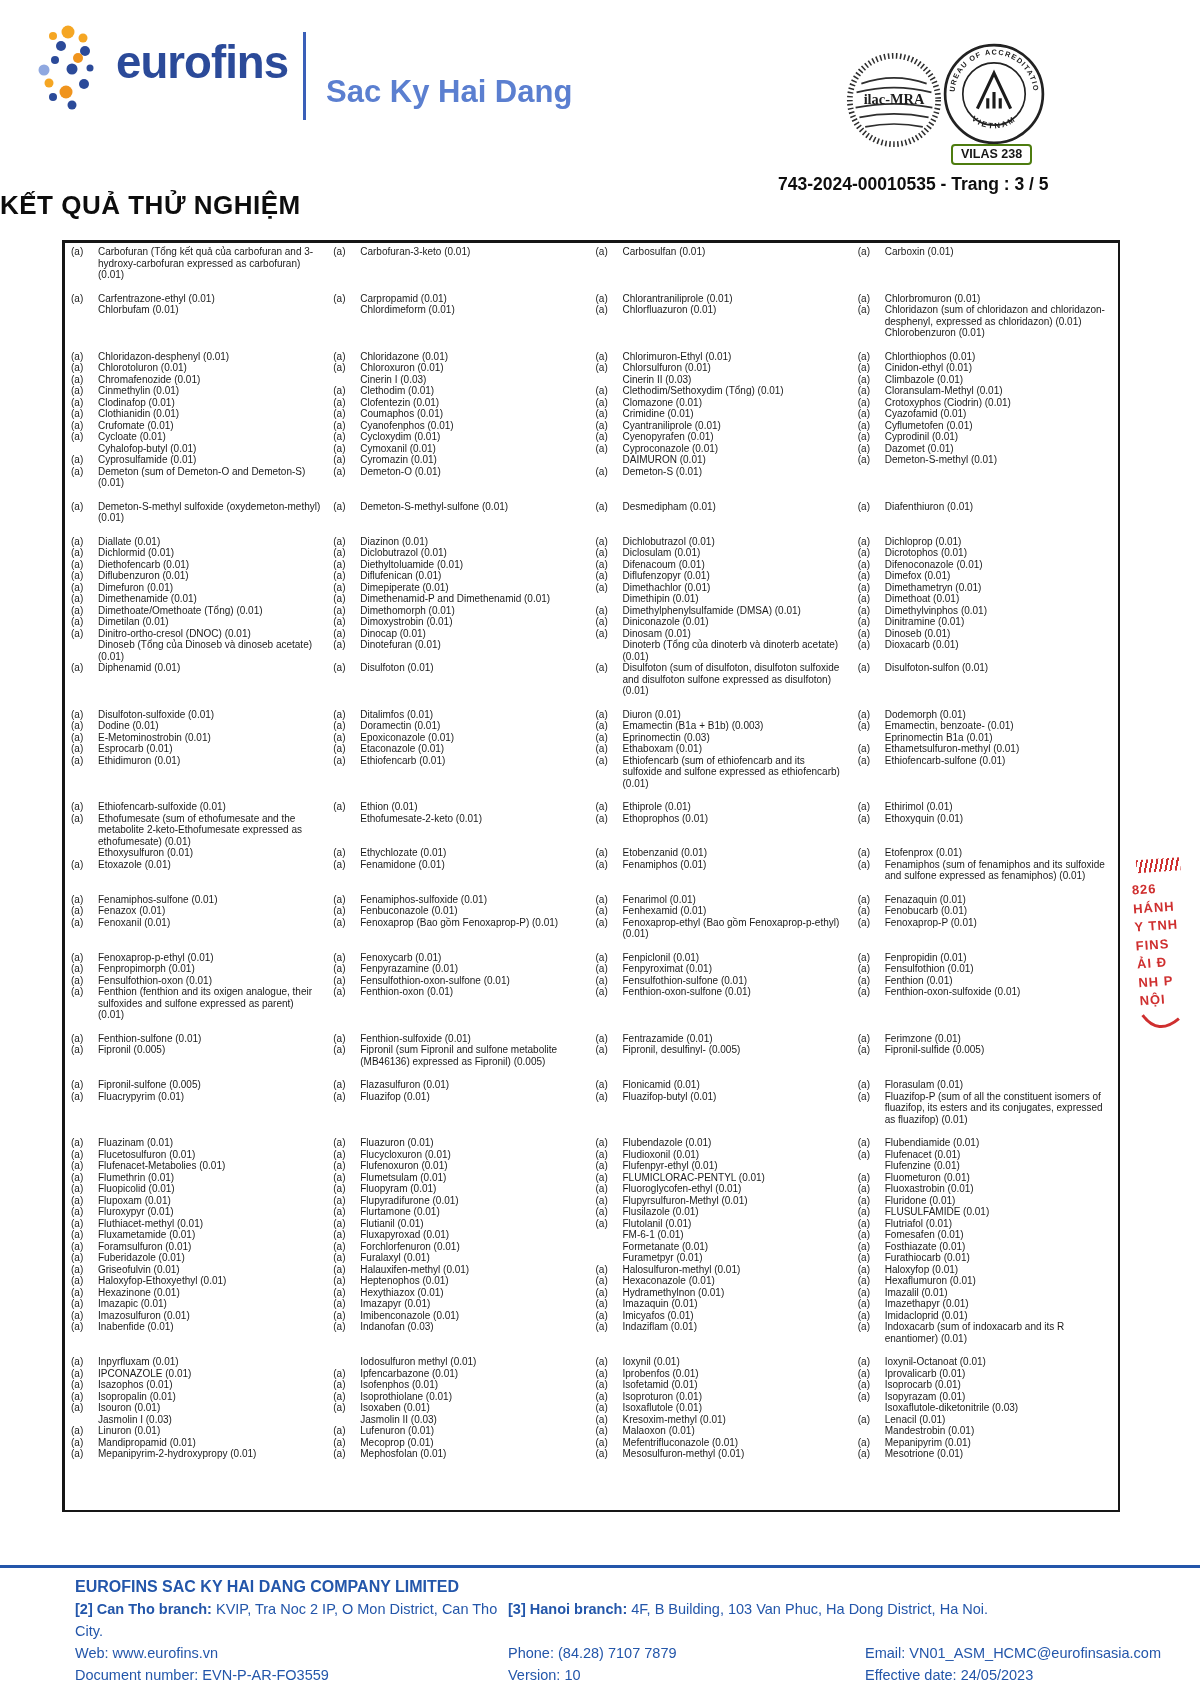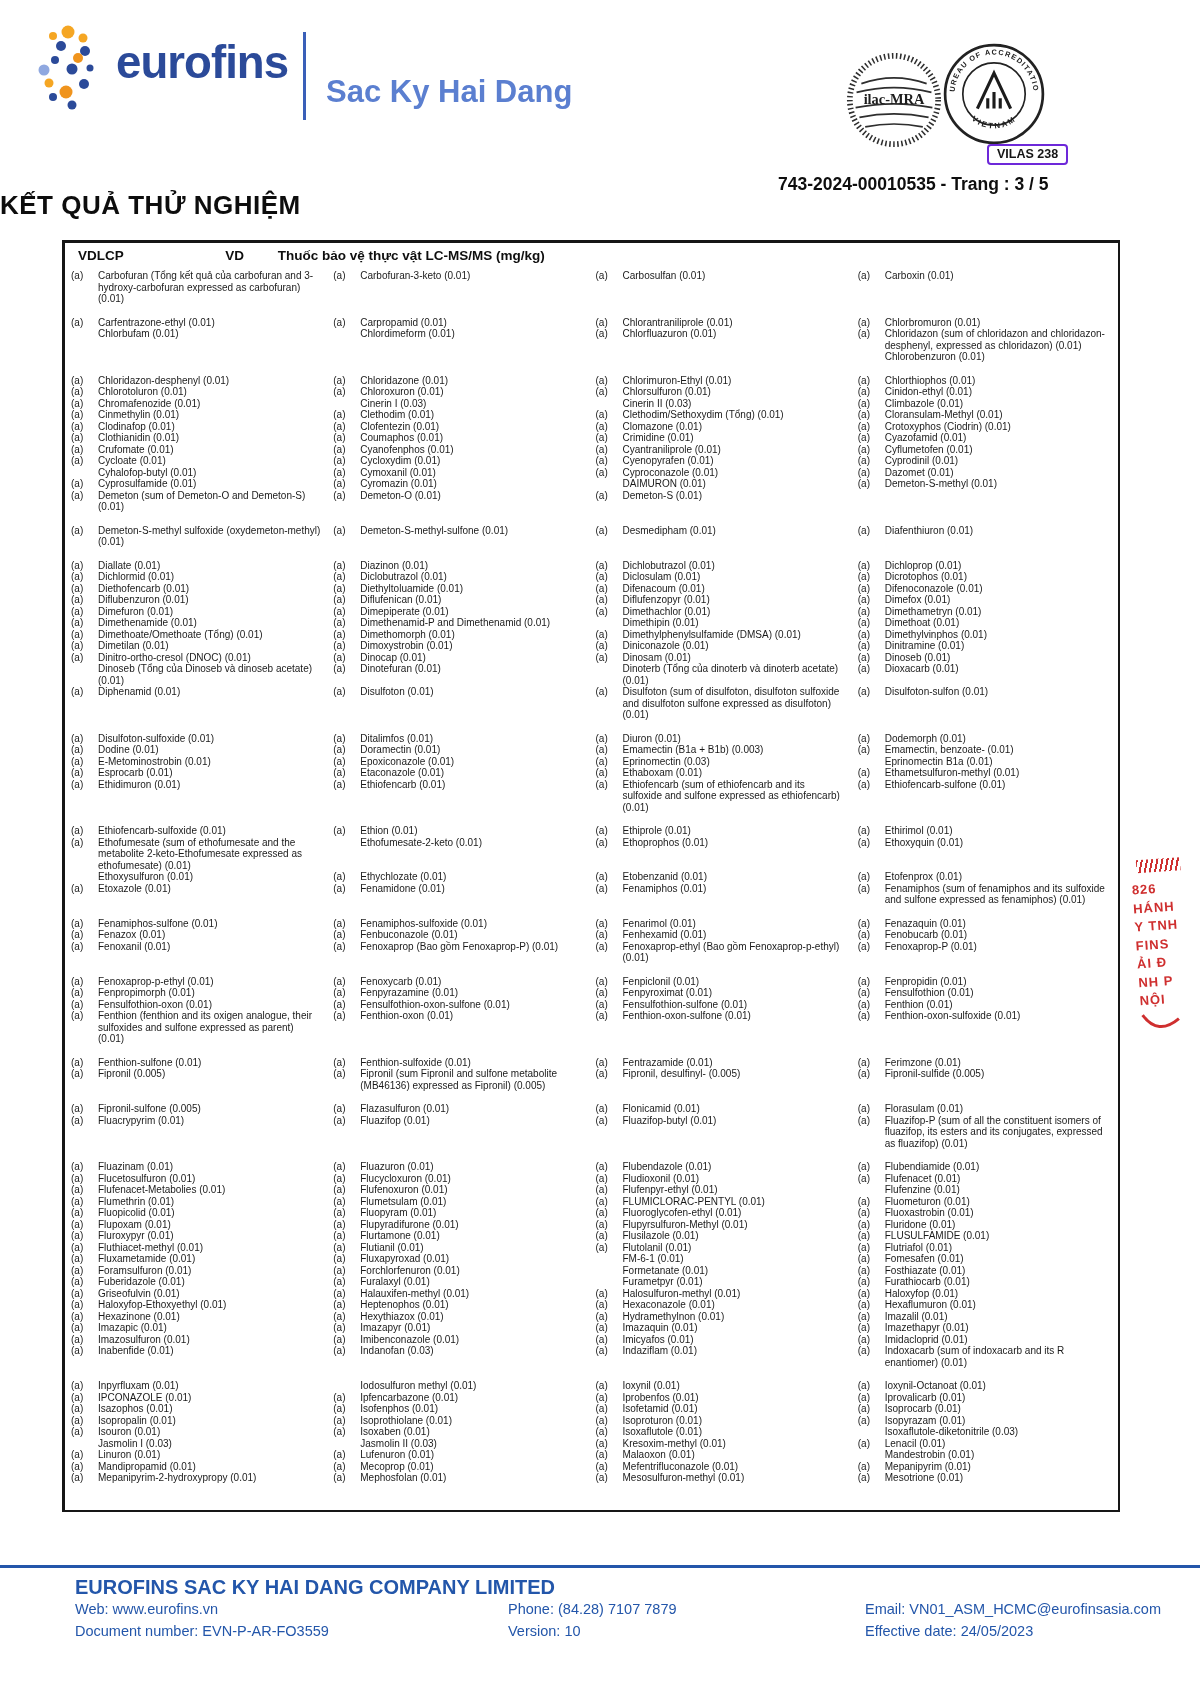--- a/index.html
+++ b/index.html
@@ -7,22 +7,22 @@
         font-family:"Liberation Sans",sans-serif;color:#1a1a1a;overflow:hidden;}
   
   .logo{position:absolute;left:30px;top:20px;display:flex;align-items:flex-start;}
   .dots{width:74px;height:96px;}
   .brand{font-size:47px;font-weight:bold;color:#2b4a99;margin-left:12px;margin-top:14px;
          letter-spacing:-1px;transform:scaleX(.97);transform-origin:left;}
   .divider{position:absolute;left:303px;top:32px;width:3px;height:88px;background:#3a5fb8;}
   .subbrand{position:absolute;left:326px;top:74px;font-size:31px;font-weight:bold;color:#5b7fd0;}
   
   .stamp-svg{position:absolute;}
-  .vilas{position:absolute;left:951px;top:144px;border:2px solid #6d28d9;border-radius:4px;
-         padding:0 8px;font-size:12.5px;font-weight:bold;color:#151515;line-height:17px;margin-left:36px;}
+  .vilas{position:absolute;left:951px;top:144px;border:2px solid #4d7c0f;border-radius:4px;
+         padding:0 8px;font-size:12.5px;font-weight:bold;color:#151515;line-height:17px;}
   .docnum{position:absolute;left:778px;top:174px;font-size:17.5px;font-weight:bold;color:#0e0e0e;}
   .title{position:absolute;left:0;top:190px;width:1184px;
          font-size:26px;font-weight:bold;color:#0d0d0d;letter-spacing:.5px;}
   
   .report-table{position:absolute;left:62px;top:240px;width:1058px;height:1272px;
                 border:2px solid #161616;border-left-width:3px;border-top-width:3px;
                 overflow:hidden;box-sizing:border-box;}
   .table-head{padding:5px 0 4px 13px;font-size:13.5px;font-weight:bold;color:#0e0e0e;}
   .table-head .code2{margin-left:98px;}
   .table-head .hlabel{margin-left:30px;}
@@ -36,21 +36,21 @@
   
   .red-stamp{position:absolute;left:1136px;top:858px;width:70px;color:#cf2f2f;
              transform:rotate(-4deg);font-weight:bold;}
   .red-stamp .hatch{width:44px;height:13px;margin:0 0 8px 6px;
       background:repeating-linear-gradient(105deg,#cf2f2f 0 2px,rgba(0,0,0,0) 2px 5px);}
   .red-stamp .frag{font-size:13px;line-height:18.5px;letter-spacing:1px;white-space:nowrap;}
   
   .footer-rule{position:absolute;left:0;top:1565px;width:1200px;height:3px;background:#2356aa;}
   .footer{position:absolute;left:75px;top:1576px;width:1110px;color:#2356aa;
           font-size:14.5px;line-height:22px;}
-  .footer .company{font-size:20px;font-weight:bold;}
+  .footer .company{font-size:16px;font-weight:bold;}
   .frow{display:grid;grid-template-columns:433px 357px auto;}
   .b{font-weight:bold;}
 </style>
 </head>
 <body>
 
 <div class="page">
 
   <div class="logo">
     <svg class="dots" viewBox="0 0 74 96">
@@ -101,25 +101,20 @@
     <path d="M34 64 L50 30 L66 64" fill="none" stroke="#1c1c1c" stroke-width="3"></path>
     <path d="M44 64 V54 M50 64 V48 M56 64 V54" stroke="#1c1c1c" stroke-width="3"></path>
   </svg>
   <div class="vilas">VILAS 238</div>
 
   <div class="docnum">743-2024-00010535 - Trang : 3 / 5</div>
 
   <div class="title">KẾT QUẢ THỬ NGHIỆM</div>
 
   <div class="report-table">
-    <div class="table-head">
-      <span>VDLCP</span>
-      <span class="code2">VD</span>
-      <span class="hlabel">Thuốc bảo vệ thực vật LC-MS/MS (mg/kg)</span>
-    </div>
     <div id="analyte-groups">
         <div class="band">
           <div class="col">
             <div class="entry">
               <span class="m">(a)</span>
               <span class="t">Carbofuran (Tổng kết quả của carbofuran and 3-hydroxy-carbofuran expressed as carbofuran) (0.01)</span>
             </div>
           </div>
           <div class="col">
             <div class="entry">
@@ -1420,20 +1415,24 @@
       </div>
     <svg width="40" height="26" viewBox="0 0 40 26">
       <path d="M2 4 Q16 26 38 10" fill="none" stroke="#cf2f2f" stroke-width="3"></path>
     </svg>
   </div>
 
   <div class="footer-rule"></div>
   <div class="footer">
     <div class="company">EUROFINS SAC KY HAI DANG COMPANY LIMITED</div>
     <div class="frow">
+      <div style="grid-column:1 / span 1;"><span class="b">[2] Can Tho branch:</span><span> KVIP, Tra Noc 2 IP, O Mon District, Can Tho City.</span></div>
+      <div style="grid-column:2 / span 2;"><span class="b">[3] Hanoi branch:</span><span> 4F, B Building, 103 Van Phuc, Ha Dong District, Ha Noi.</span></div>
+    </div>
+    <div class="frow">
       <div><span>Web: </span><span>www.eurofins.vn</span></div>
       <div><span>Phone: </span><span>(84.28) 7107 7879</span></div>
       <div><span>Email: </span><span>VN01_ASM_HCMC@eurofinsasia.com</span></div>
     </div>
     <div class="frow">
       <div><span>Document number: </span><span>EVN-P-AR-FO3559</span></div>
       <div><span>Version: </span><span>10</span></div>
       <div><span>Effective date: </span><span>24/05/2023</span></div>
     </div>
   </div>

